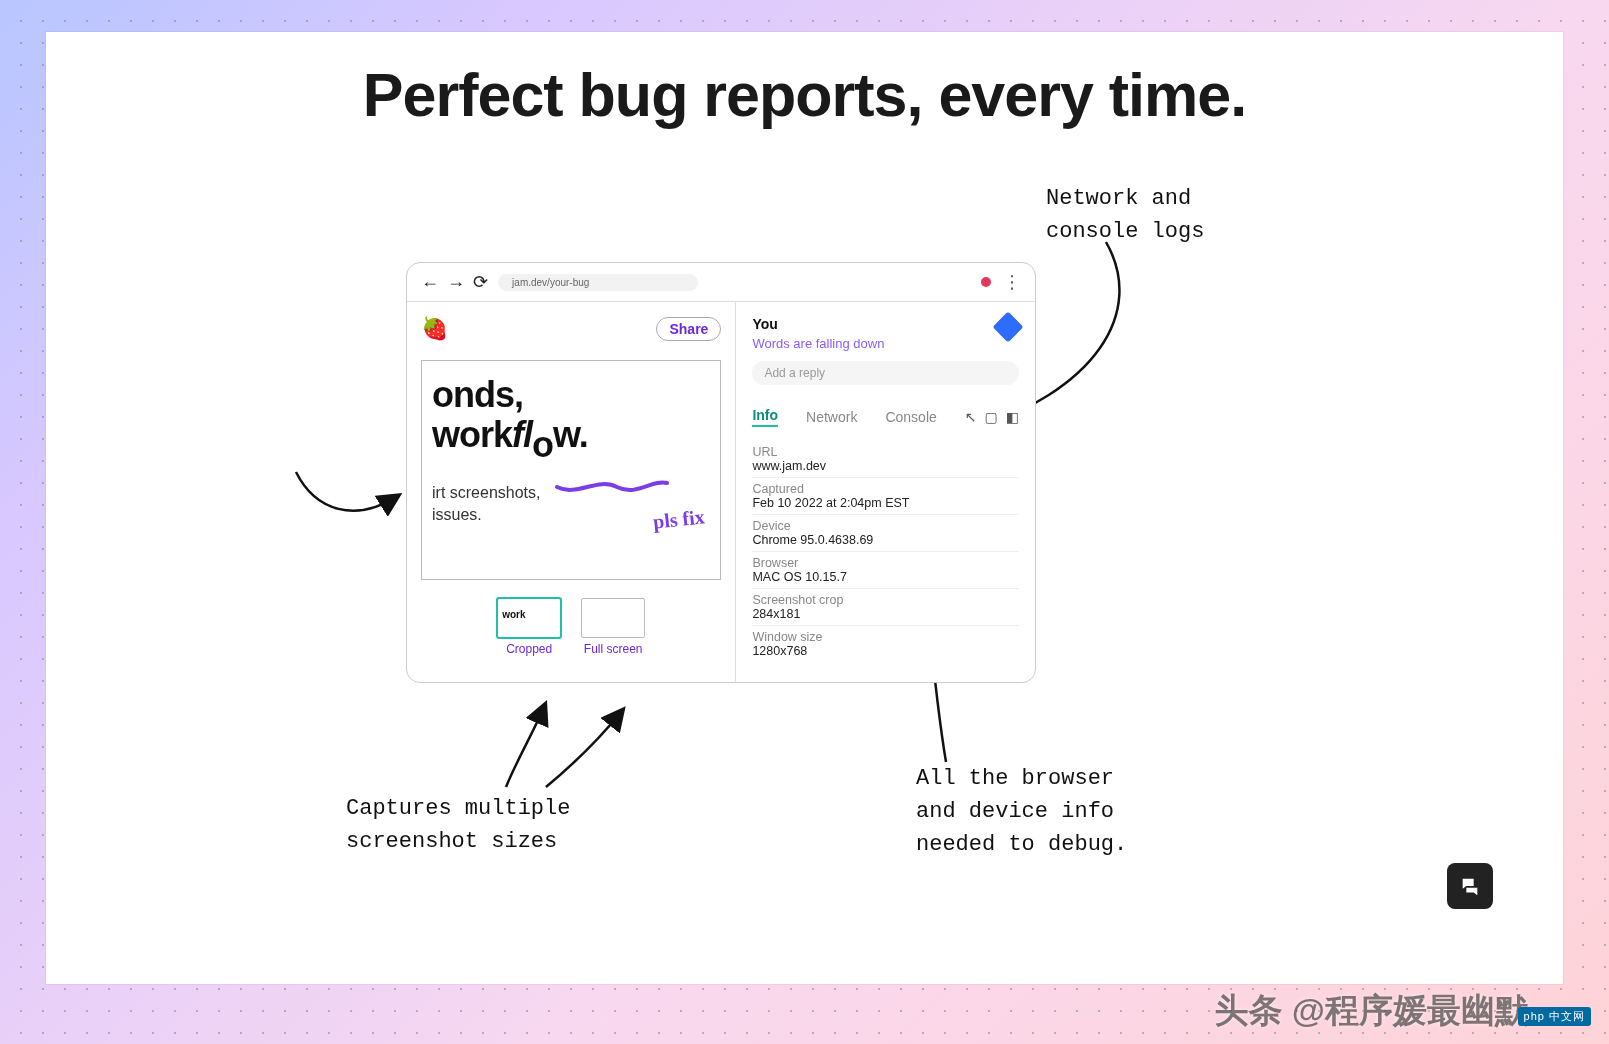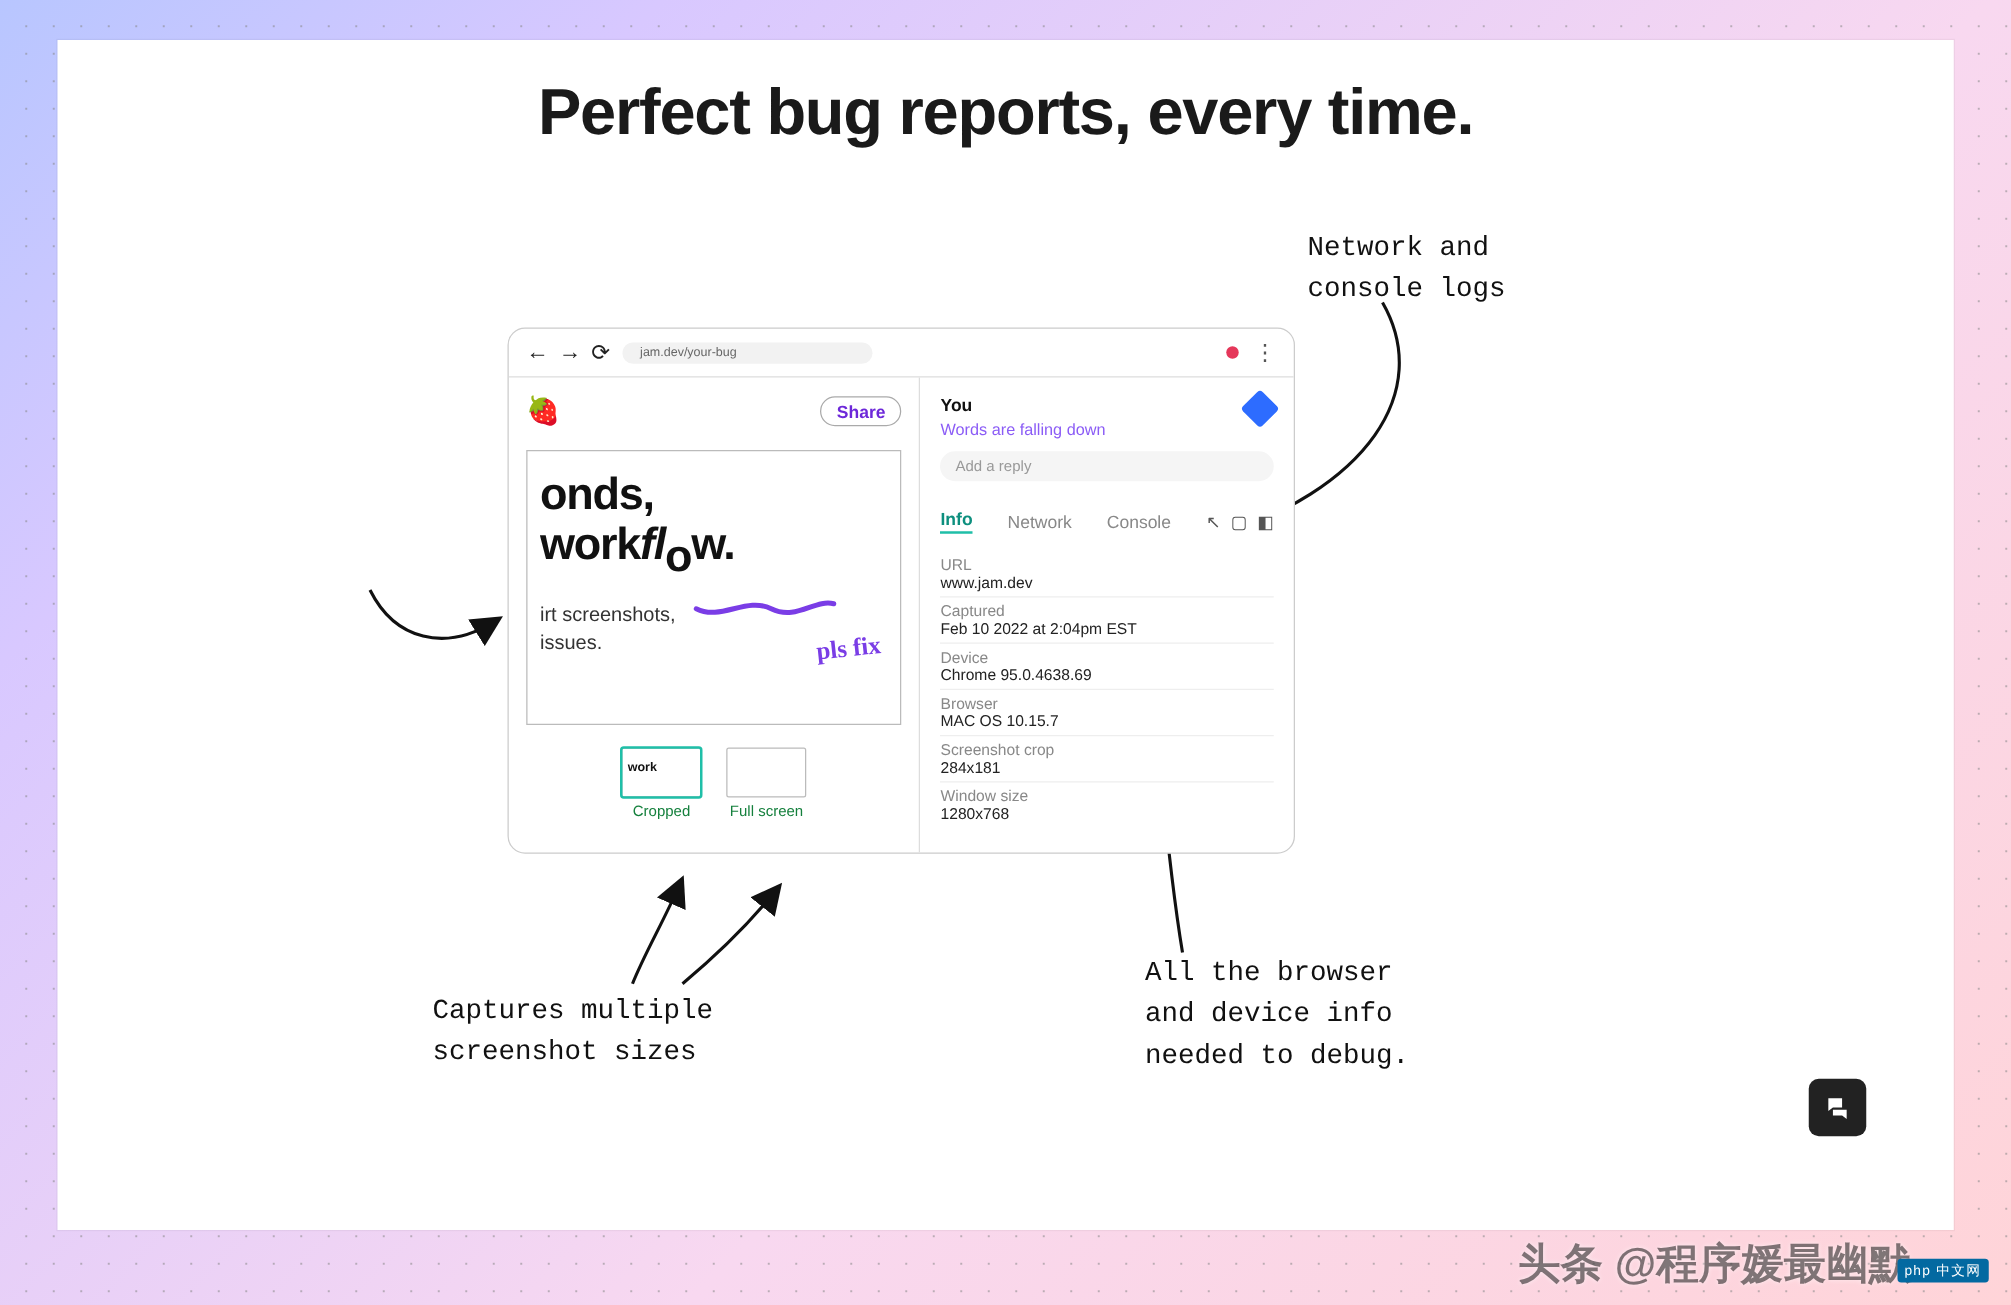--- a/index.html
+++ b/index.html
@@ -29,21 +29,21 @@
     left: 46px; right: 46px; top: 32px; bottom: 60px;
     background: #fff;
     box-shadow: 0 0 0 1px rgba(0,0,0,0.04);
   }
 
   .headline {
     position: absolute;
     top: 30px; left: 0; right: 0;
     text-align: center;
     font-weight: 800;
-    font-size: 52px;
+    font-size: 61px;
     line-height: 1.1;
     color: #1a1a1a;
     letter-spacing: -1px;
   }
 
   
   .anno {
     position: absolute;
     font-family: "Courier New", monospace;
     font-size: 22px;
@@ -124,21 +124,21 @@
   .thumb { display:flex; flex-direction:column; align-items:center; gap:4px; }
   .thumb-box {
     width: 64px; height: 40px; border: 1px solid #bbb; border-radius: 2px;
     background: #fff; position: relative; overflow: hidden;
   }
   .thumb-box.sel { outline: 2px solid #1fbfa8; outline-offset: -1px; }
   .thumb-box.sel::after {
     content:"work"; position:absolute; font-size:10px; font-weight:700;
     left:4px; top:10px; color:#111;
   }
-  .thumb-label { font-size: 12px; color: #15803d; }
+  .thumb-label { font-size: 12px; color: #6d28d9; }
 
   
   .right-pane { flex:1; border-left: 1px solid #ddd; padding: 14px 16px 20px 16px; font-size: 13px; color:#333; }
   .rp-top { display:flex; justify-content: space-between; }
   .rp-you { font-weight: 700; font-size: 14px; color:#111; }
   .rp-msg { margin-top: 4px; color:#8b5cf6; }
   .diamond {
     width: 22px; height: 22px; transform: rotate(45deg);
     background: #2d6cff; border-radius: 3px;
   }

